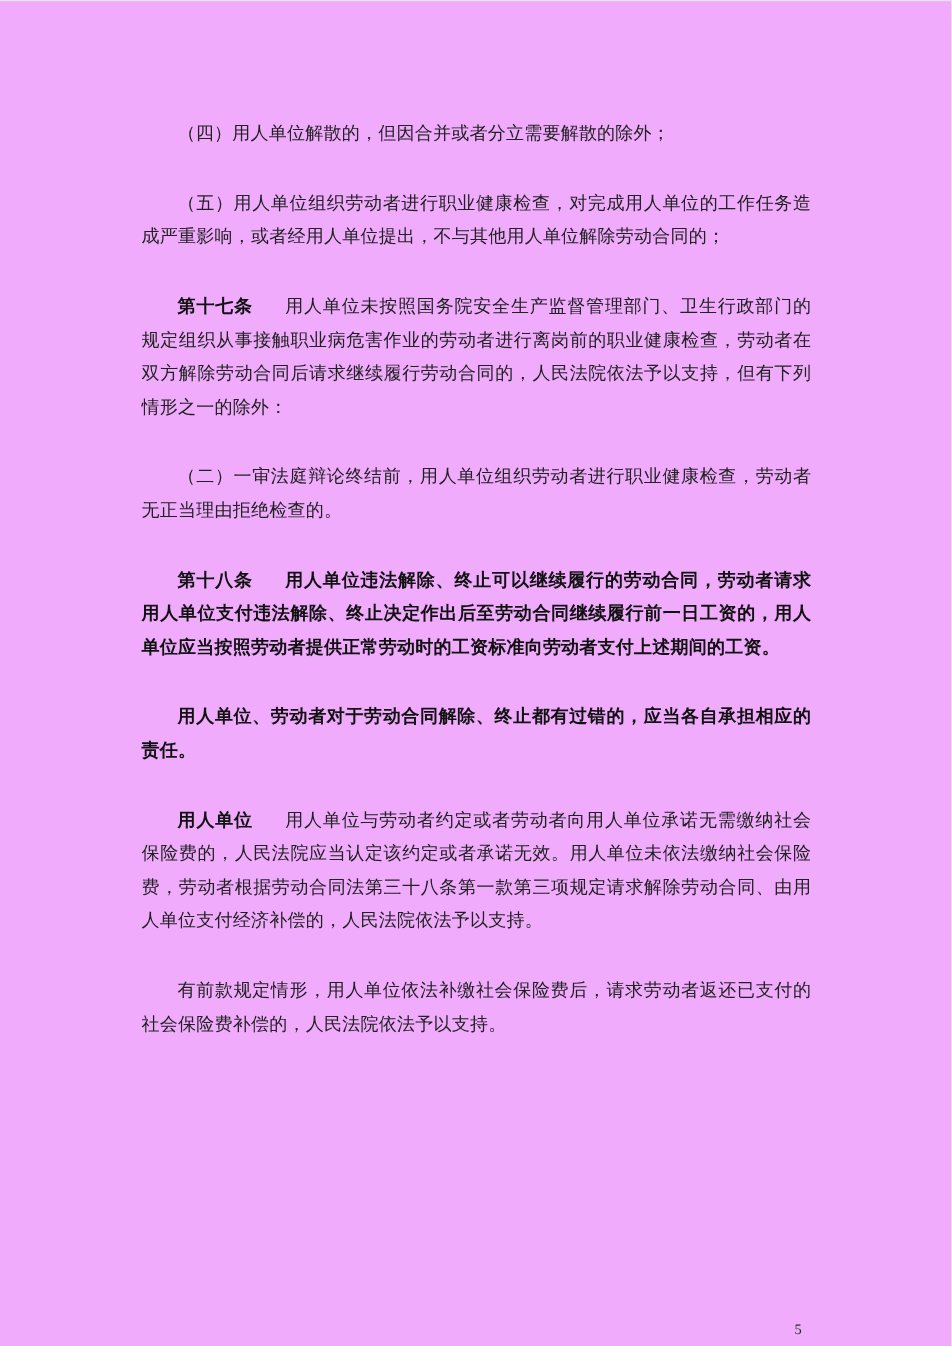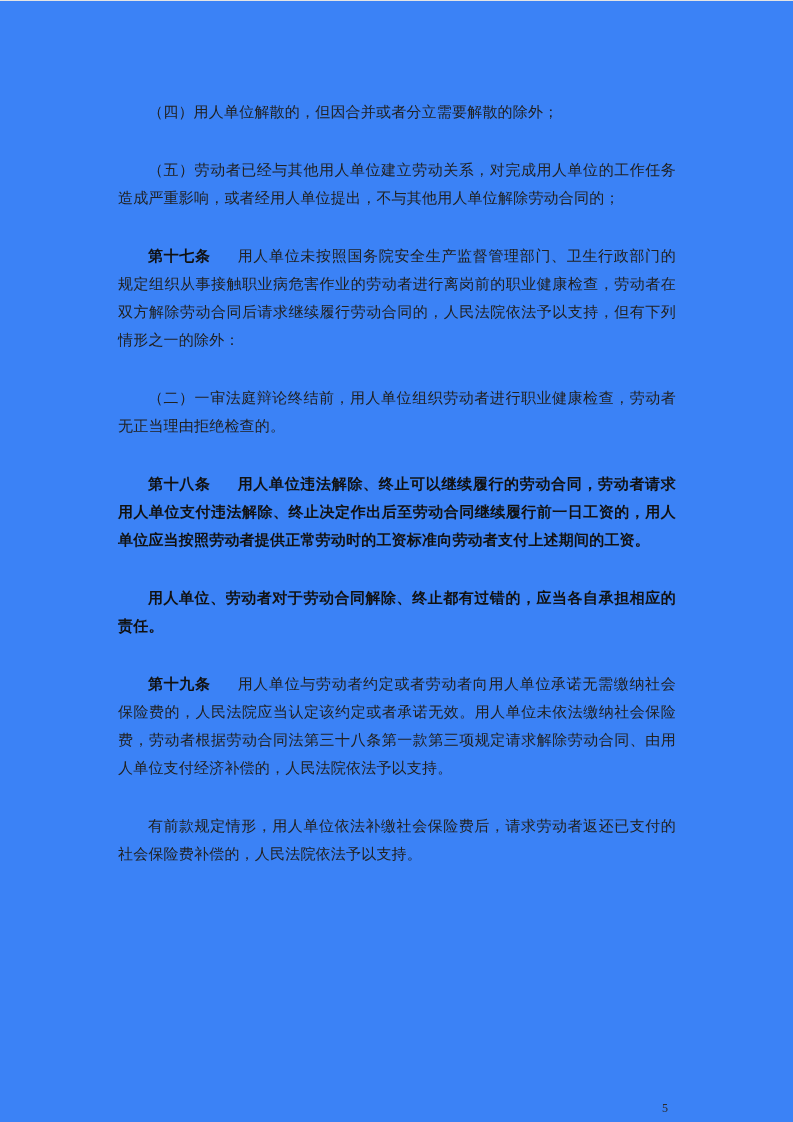--- a/index.html
+++ b/index.html
@@ -5,21 +5,21 @@
   html, body {
     margin: 0;
     padding: 0;
     background: #ffffff;
   }
   .page {
     position: relative;
     width: 793px;
     height: 1122px;
     box-sizing: border-box;
-    background: #3b82f6;
+    background: #f0abfc;
     border-top: 1px solid #e4e4e4;
     padding: 97px 89px 0 118px;
     overflow: hidden;
     font-family: "Liberation Serif", "DejaVu Serif", serif;
     color: #212121;
   }
   .content {
     width: 558px;
   }
   .para {
@@ -53,32 +53,32 @@
   }
 </style>
 </head>
 <body>
 
 <div class="page">
   <div class="content">
 
     <p class="para"><span>（四）用人单位解散的，但因合并或者分立需要解散的除外；</span></p>
 
-    <p class="para"><span>（五）劳动者已经与其他用人单位建立劳动关系，对完成用人单位的工作任务造成严重影响，或者经用人单位提出，不与其他用人单位解除劳动合同的；</span></p>
+    <p class="para"><span>（五）用人单位组织劳动者进行职业健康检查，对完成用人单位的工作任务造成严重影响，或者经用人单位提出，不与其他用人单位解除劳动合同的；</span></p>
 
 
     <p class="para"><span class="term">第十七条</span><span>用人单位未按照国务院安全生产监督管理部门、卫生行政部门的规定组织从事接触职业病危害作业的劳动者进行离岗前的职业健康检查，劳动者在双方解除劳动合同后请求继续履行劳动合同的，人民法院依法予以支持，但有下列情形之一的除外：</span></p>
 
 
     <p class="para"><span>（二）一审法庭辩论终结前，用人单位组织劳动者进行职业健康检查，劳动者无正当理由拒绝检查的。</span></p>
 
     <p class="para bold"><span class="term">第十八条</span><span>用人单位违法解除、终止可以继续履行的劳动合同，劳动者请求用人单位支付违法解除、终止决定作出后至劳动合同继续履行前一日工资的，用人单位应当按照劳动者提供正常劳动时的工资标准向劳动者支付上述期间的工资。</span></p>
 
     <p class="para bold"><span>用人单位、劳动者对于劳动合同解除、终止都有过错的，应当各自承担相应的责任。</span></p>
 
-    <p class="para"><span class="term">第十九条</span><span>用人单位与劳动者约定或者劳动者向用人单位承诺无需缴纳社会保险费的，人民法院应当认定该约定或者承诺无效。用人单位未依法缴纳社会保险费，劳动者根据劳动合同法第三十八条第一款第三项规定请求解除劳动合同、由用人单位支付经济补偿的，人民法院依法予以支持。</span></p>
+    <p class="para"><span class="term">用人单位</span><span>用人单位与劳动者约定或者劳动者向用人单位承诺无需缴纳社会保险费的，人民法院应当认定该约定或者承诺无效。用人单位未依法缴纳社会保险费，劳动者根据劳动合同法第三十八条第一款第三项规定请求解除劳动合同、由用人单位支付经济补偿的，人民法院依法予以支持。</span></p>
 
     <p class="para"><span>有前款规定情形，用人单位依法补缴社会保险费后，请求劳动者返还已支付的社会保险费补偿的，人民法院依法予以支持。</span></p>
 
   </div>
 
   <div class="page-number">5</div>
 </div>
 
 </body></html>

